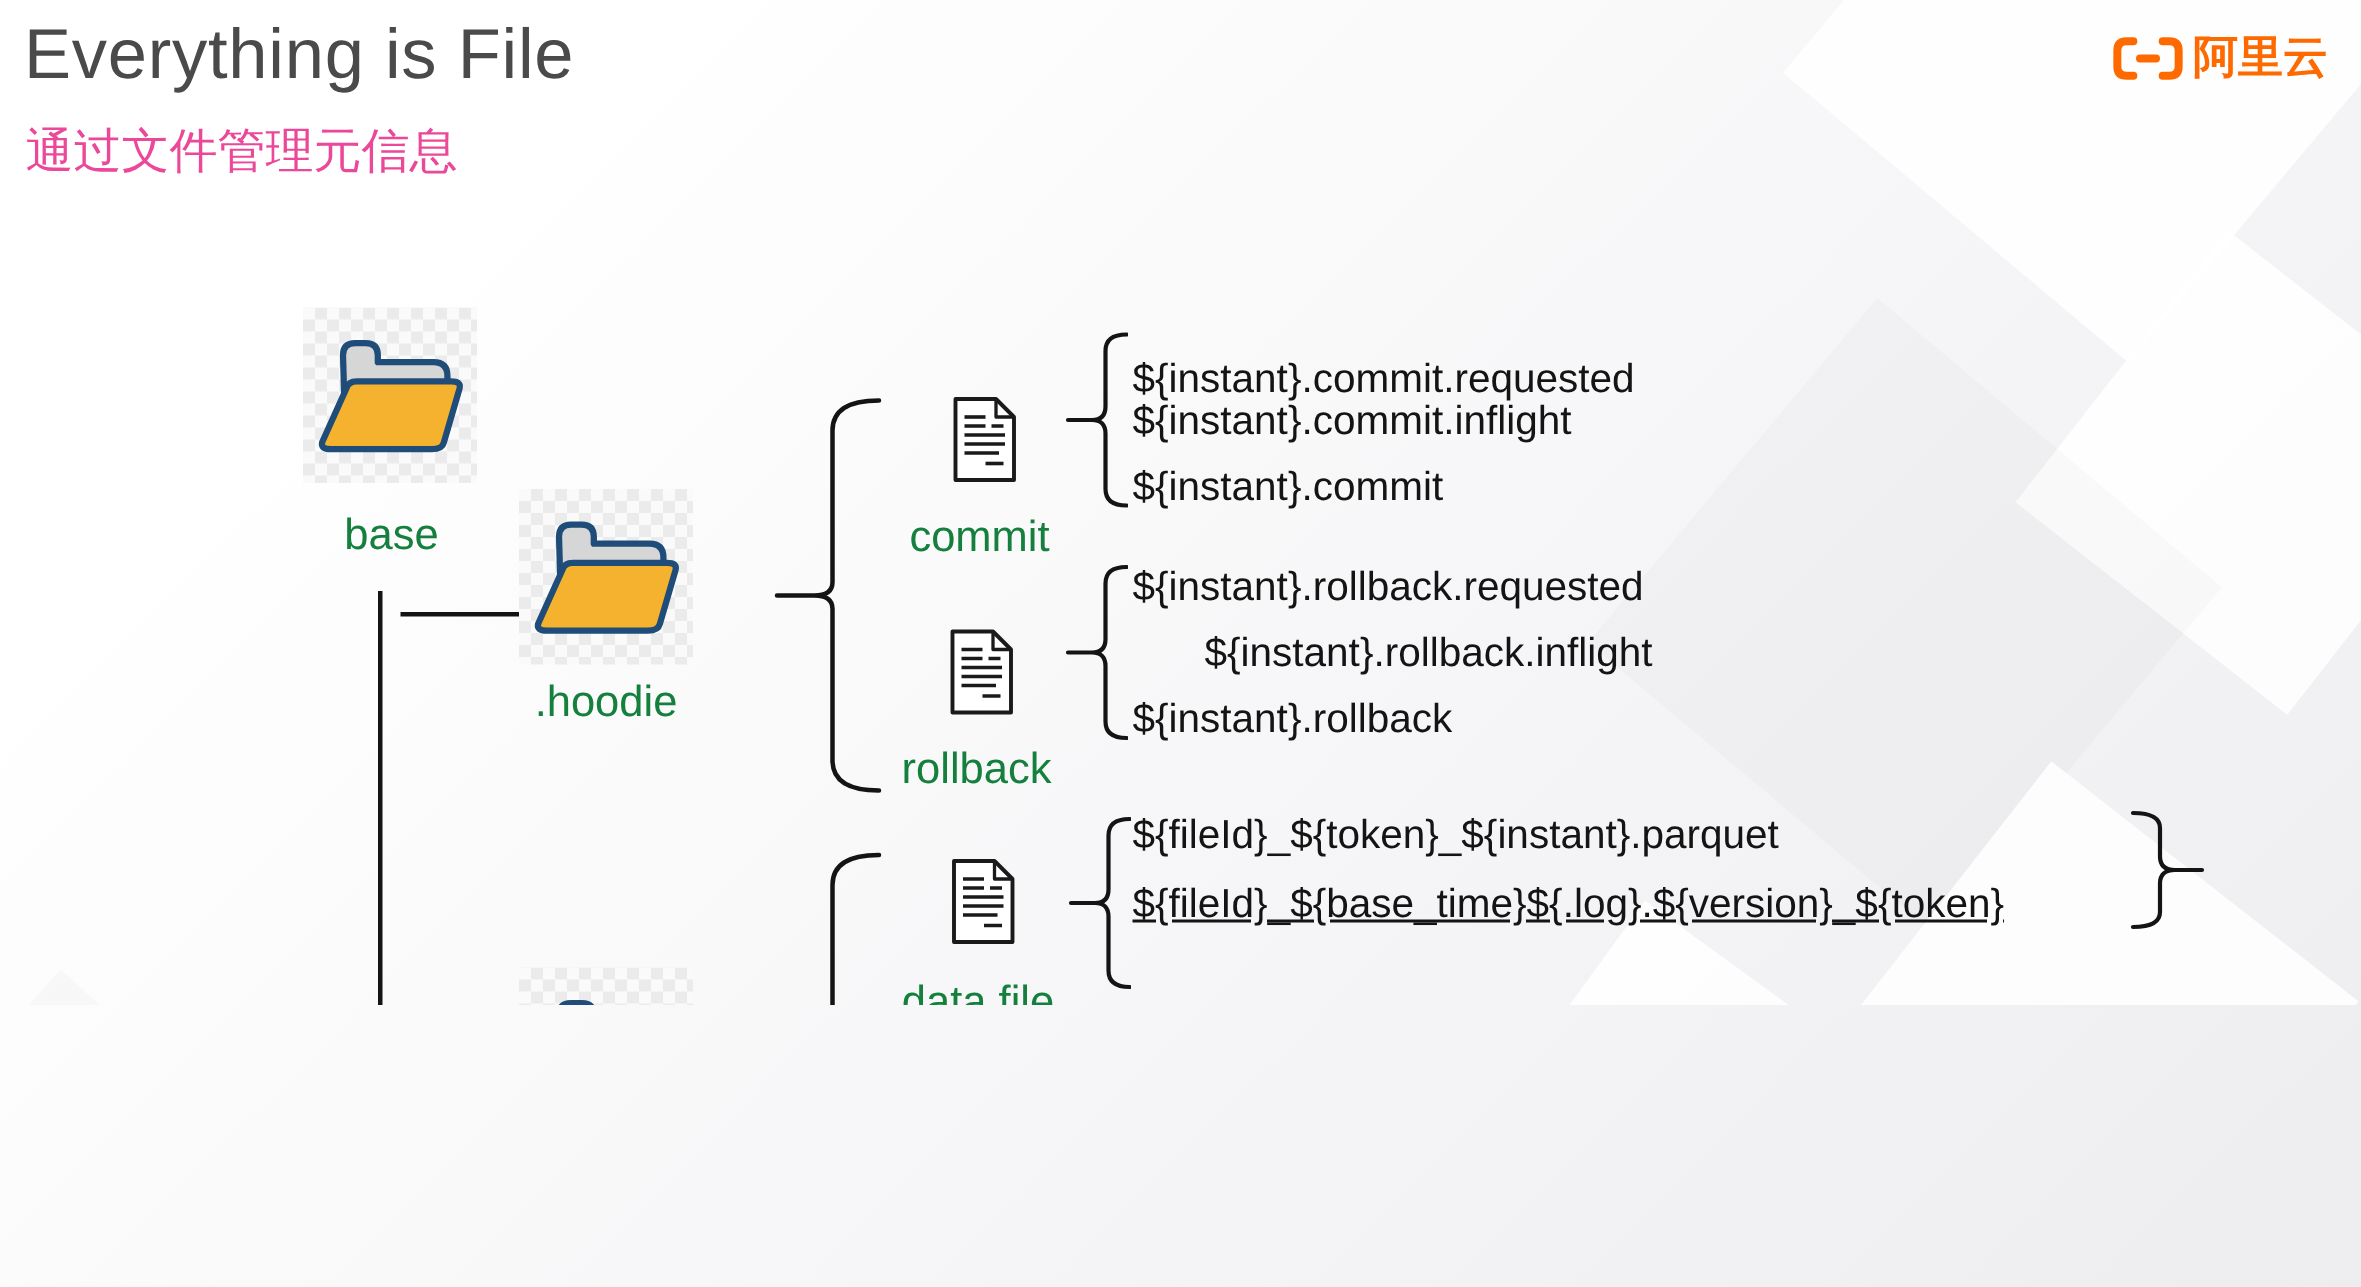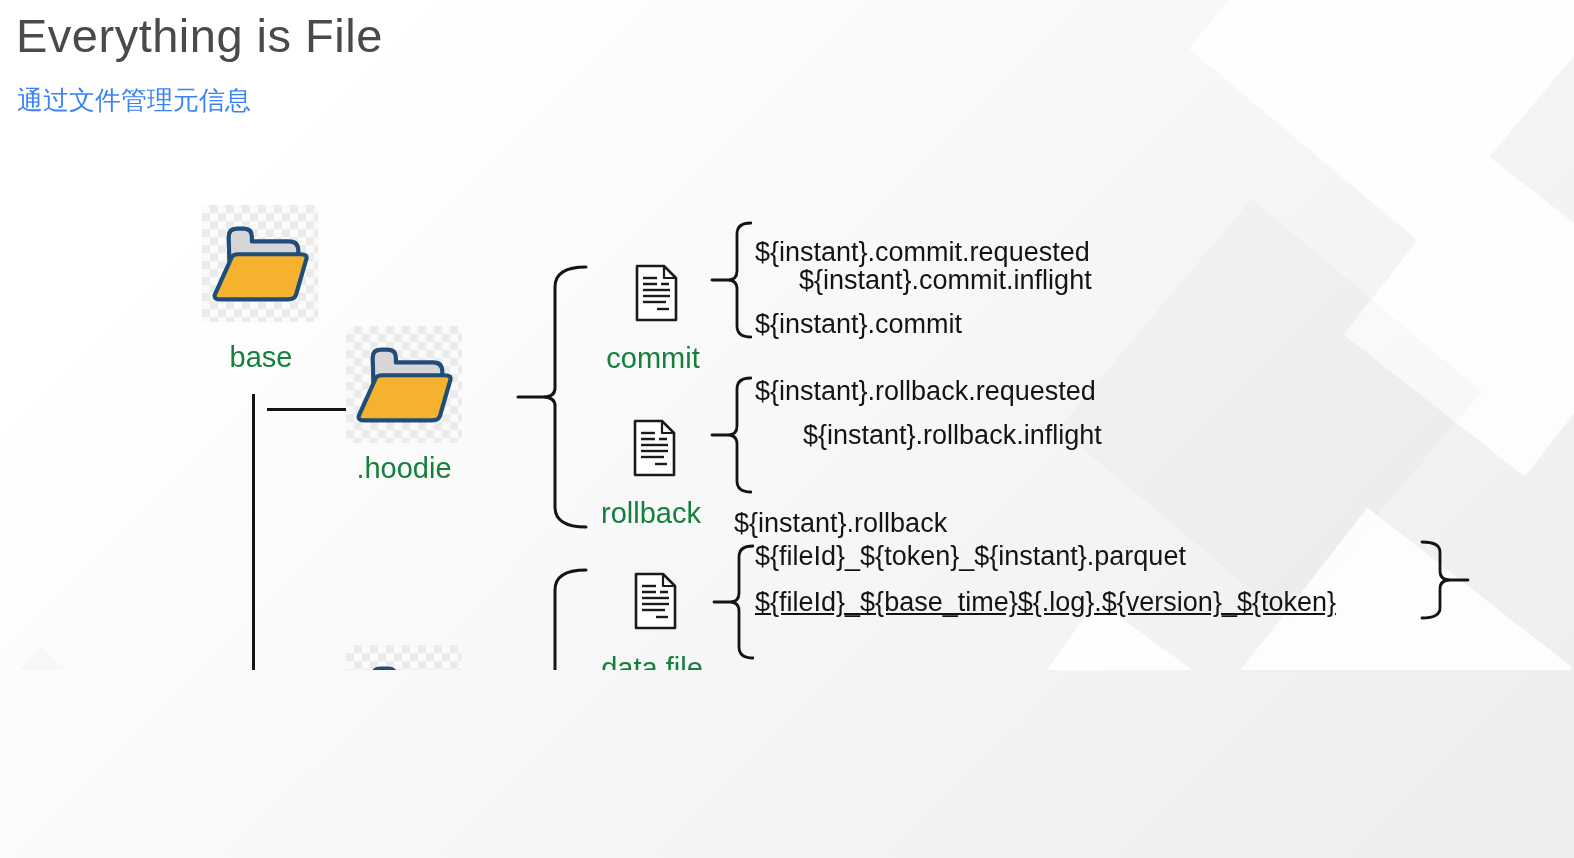--- a/index.html
+++ b/index.html
@@ -16,22 +16,22 @@
   .bg-gray{background:rgba(40,40,60,.022);}
 
   .fg{position:absolute;z-index:2;}
 
   
   .title{
     left:16px;top:6px;font-size:47px;line-height:60px;
     color:#4a4a4a;letter-spacing:.5px;white-space:nowrap;
   }
   .subtitle{
-    left:17px;top:84px;font-size:26px;line-height:32px;
-    color:#3b82f6;white-space:nowrap;
+    left:17px;top:84px;font-size:32px;line-height:32px;
+    color:#ec4899;white-space:nowrap;
   }
   .logo{left:1408px;top:18px;display:flex;align-items:center;gap:6px;}
   .logo-text{font-size:30px;font-weight:700;color:#FF6A00;white-space:nowrap;}
 
   
   .folder-tile{
     width:116px;height:117px;
     background-image:conic-gradient(#ebebeb 90deg,#fafafa 90deg 180deg,#ebebeb 180deg 270deg,#fafafa 270deg);
     background-size:16px 16px;
   }
@@ -80,20 +80,30 @@
   <div class="bg-shape bg-white" style="left:1260px;top:560px;width:260px;height:260px;transform:rotate(38deg);"></div>
   <div class="bg-shape bg-white" style="left:980px;top:660px;width:300px;height:300px;transform:rotate(36deg);"></div>
   <div class="bg-shape bg-gray" style="left:1400px;top:740px;width:220px;height:220px;transform:rotate(40deg);"></div>
   <div class="bg-shape bg-white" style="left:40px;top:740px;width:220px;height:220px;transform:rotate(38deg);"></div>
   <div class="bg-shape bg-gray" style="left:-80px;top:700px;width:260px;height:260px;transform:rotate(42deg);"></div>
   <div class="bg-shape bg-white" style="left:240px;top:790px;width:200px;height:200px;transform:rotate(35deg);"></div>
 
   <div class="fg title">Everything is File</div>
   <div class="fg subtitle">通过文件管理元信息</div>
 
+  <div class="fg logo">
+    <svg width="48" height="32" viewBox="0 0 54 34">
+      <g fill="none" stroke="#FF6A00" stroke-width="6" stroke-linecap="round">
+        <path d="M16,4 L11,4 Q4,4 4,11 L4,23 Q4,30 11,30 L16,30"></path>
+        <path d="M21,17 L33,17"></path>
+        <path d="M38,4 L43,4 Q50,4 50,11 L50,23 Q50,30 43,30 L38,30"></path>
+      </g>
+    </svg>
+    <span class="logo-text">阿里云</span>
+  </div>
 
   <div class="fg folder-tile" style="left:202px;top:205px;">
     <svg>
         <use href="#folder"></use>
       </svg>
   </div>
   <div class="fg lbl" style="left:261px;top:341px;">base</div>
 
   <div class="fg folder-tile" style="left:346px;top:326px;">
     <svg>
@@ -119,34 +129,34 @@
 
   <svg class="fg" style="left:632px;top:264px;" width="48" height="58" viewBox="0 0 48 58">
     <use href="#doc"></use>
   </svg>
   <div class="fg lbl" style="left:653px;top:342px;">commit</div>
 
   <svg class="fg" style="left:710px;top:221px;" width="42" height="118" viewBox="0 0 42 118">
     <path class="stroke" style="stroke-width:2.8" d="M41,2 Q27,2 27,13 L27,50 Q27,59 18,59 L2,59 L18,59 Q27,59 27,68 L27,105 Q27,116 41,116"></path>
   </svg>
   <div class="fg fname" style="left:755px;top:237px;">${instant}.commit.requested</div>
-  <div class="fg fname" style="left:755px;top:265px;margin-left:44px;">${instant}.commit.inflight</div>
+  <div class="fg fname" style="left:755px;top:265px;">${instant}.commit.inflight</div>
   <div class="fg fname" style="left:755px;top:309px;">${instant}.commit</div>
 
   <svg class="fg" style="left:630px;top:419px;" width="48" height="58" viewBox="0 0 48 58">
     <use href="#doc"></use>
   </svg>
   <div class="fg lbl" style="left:651px;top:497px;">rollback</div>
 
   <svg class="fg" style="left:710px;top:376px;" width="42" height="118" viewBox="0 0 42 118">
     <path class="stroke" style="stroke-width:2.8" d="M41,2 Q27,2 27,13 L27,50 Q27,59 18,59 L2,59 L18,59 Q27,59 27,68 L27,105 Q27,116 41,116"></path>
   </svg>
   <div class="fg fname" style="left:755px;top:376px;">${instant}.rollback.requested</div>
   <div class="fg fname" style="left:755px;top:420px;margin-left:48px;">${instant}.rollback.inflight</div>
-  <div class="fg fname" style="left:734px;top:464px;margin-top:44px;">${instant}.rollback</div>
+  <div class="fg fname" style="left:755px;top:464px;">${instant}.rollback</div>
 
   <svg class="fg" style="left:516px;top:567px;" width="72" height="266" viewBox="0 0 72 266">
     <path class="stroke" d="M70,3 Q39,3 39,23 L39,124 Q39,133 27,133 L2,133 L27,133 Q39,133 39,142 L39,243 Q39,263 70,263"></path>
   </svg>
 
   <svg class="fg" style="left:631px;top:572px;" width="48" height="58" viewBox="0 0 48 58">
     <use href="#doc"></use>
   </svg>
   <div class="fg lbl" style="left:652px;top:652px;">data file</div>
 

